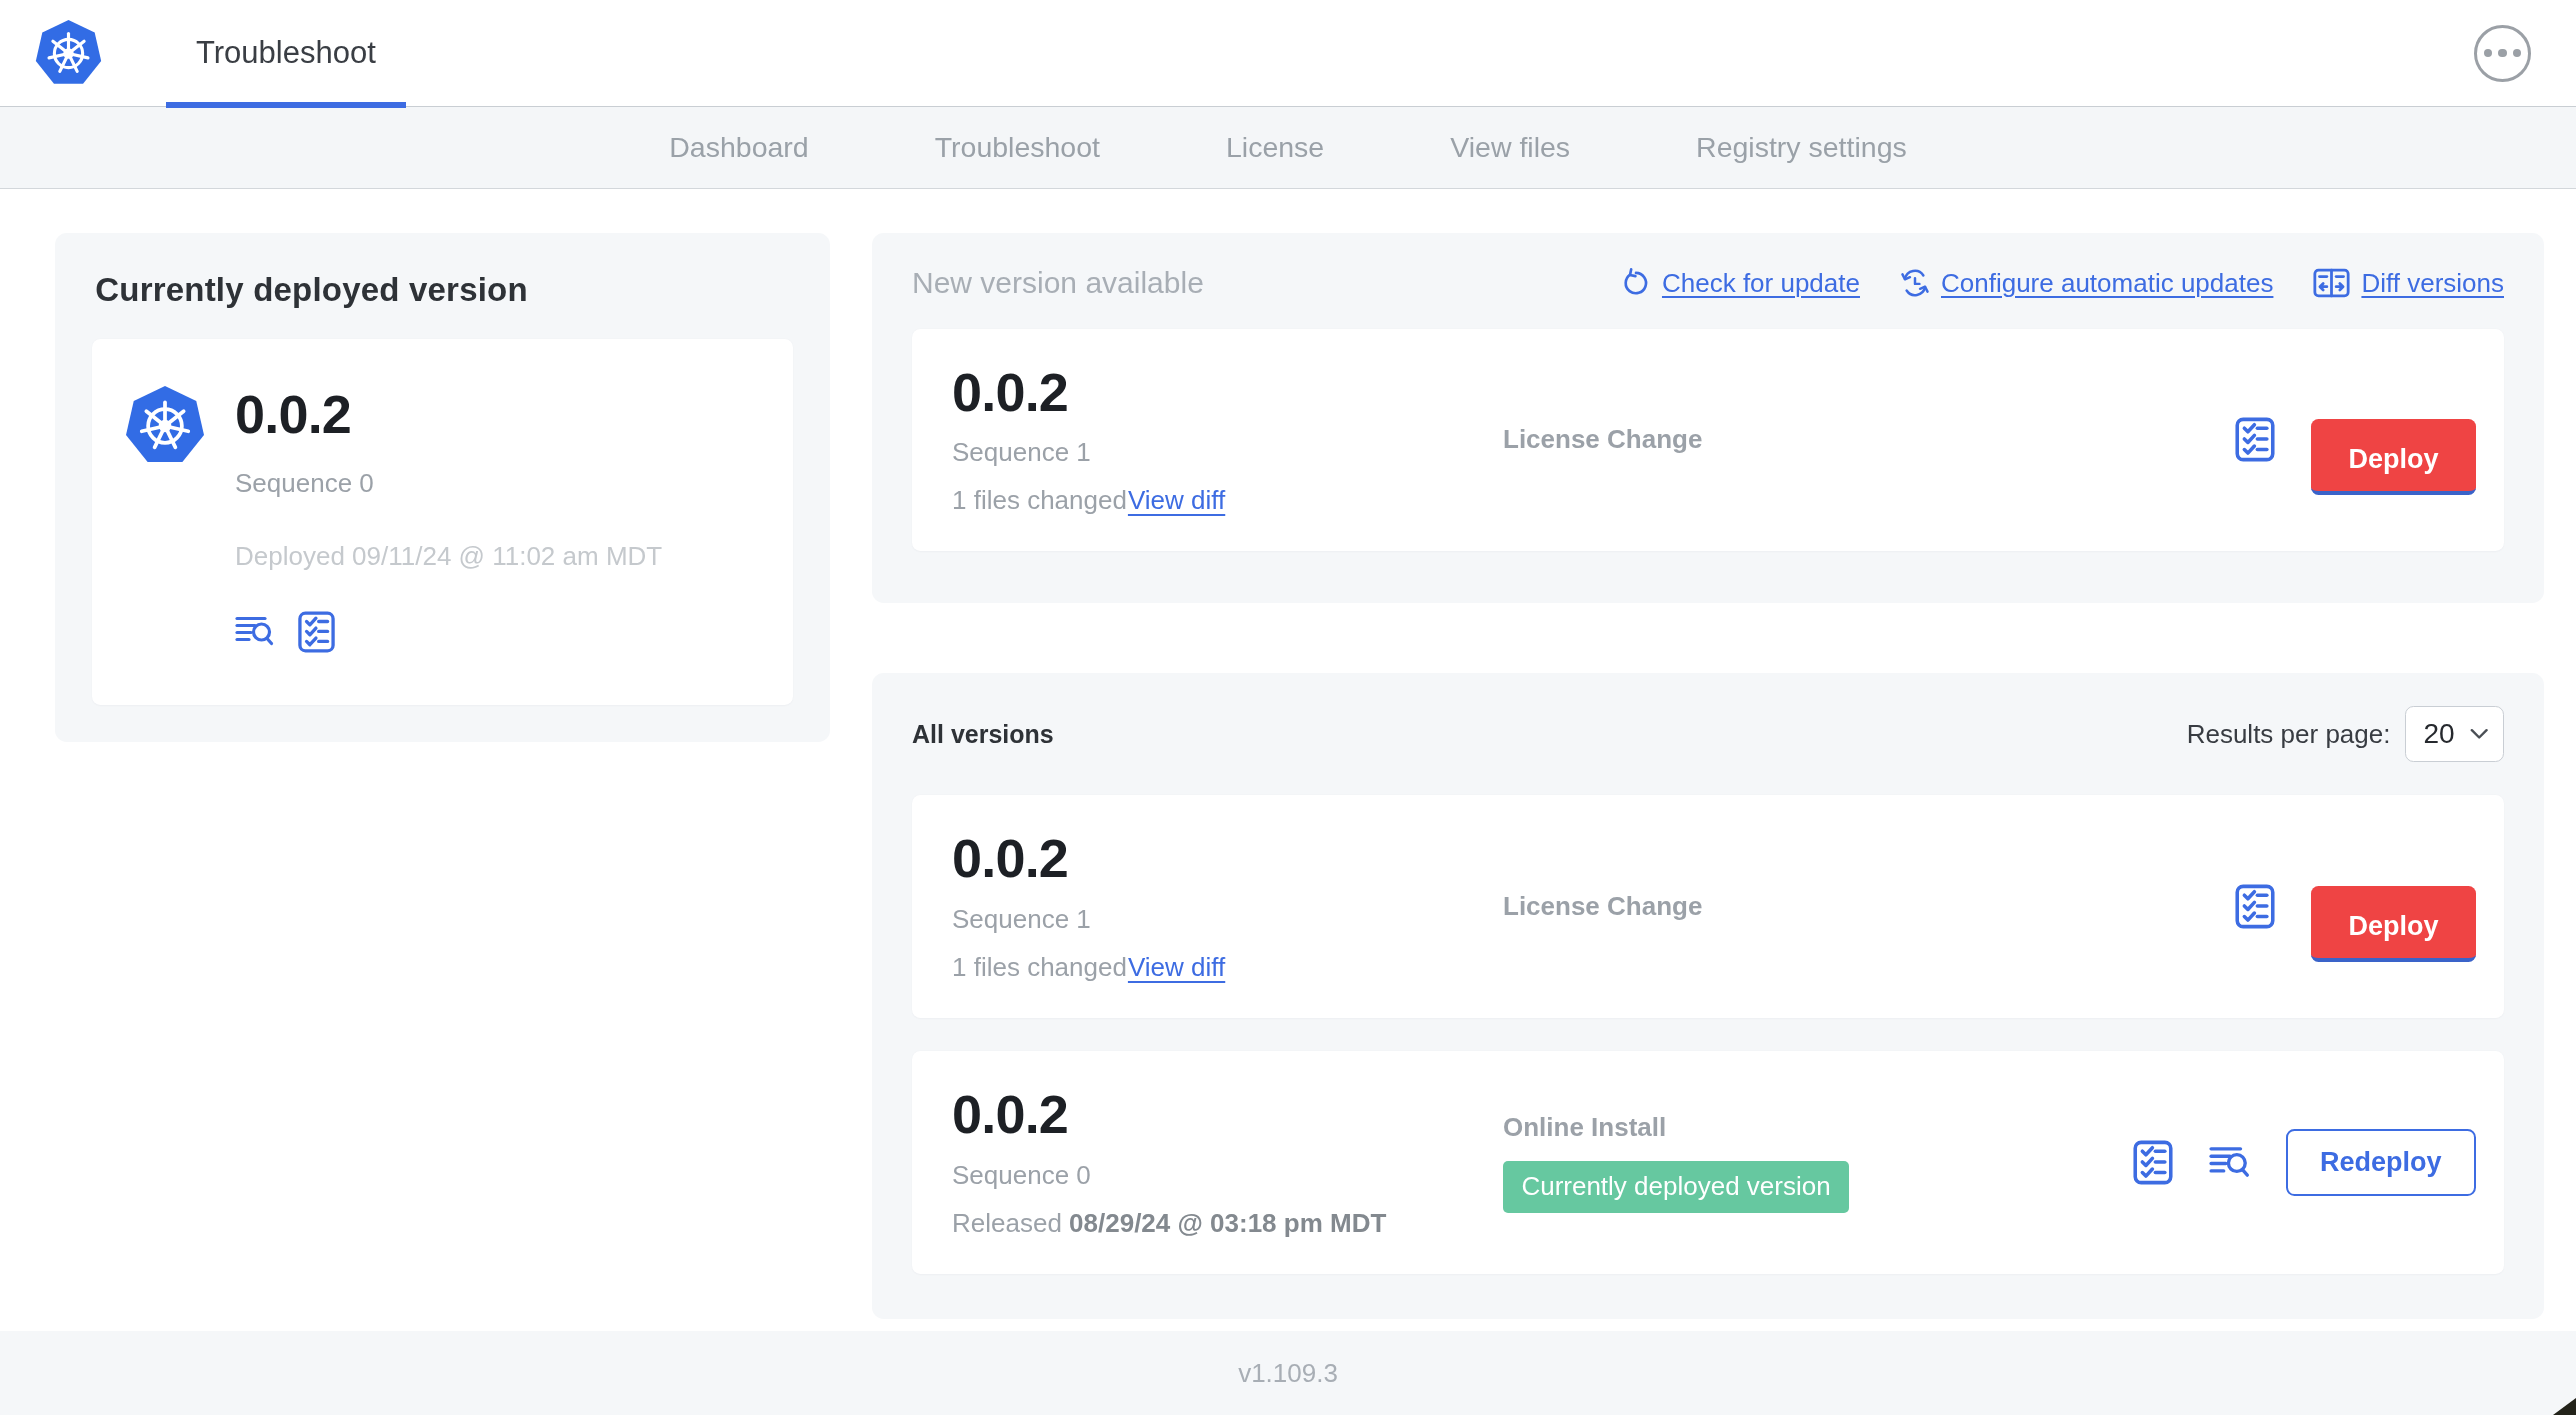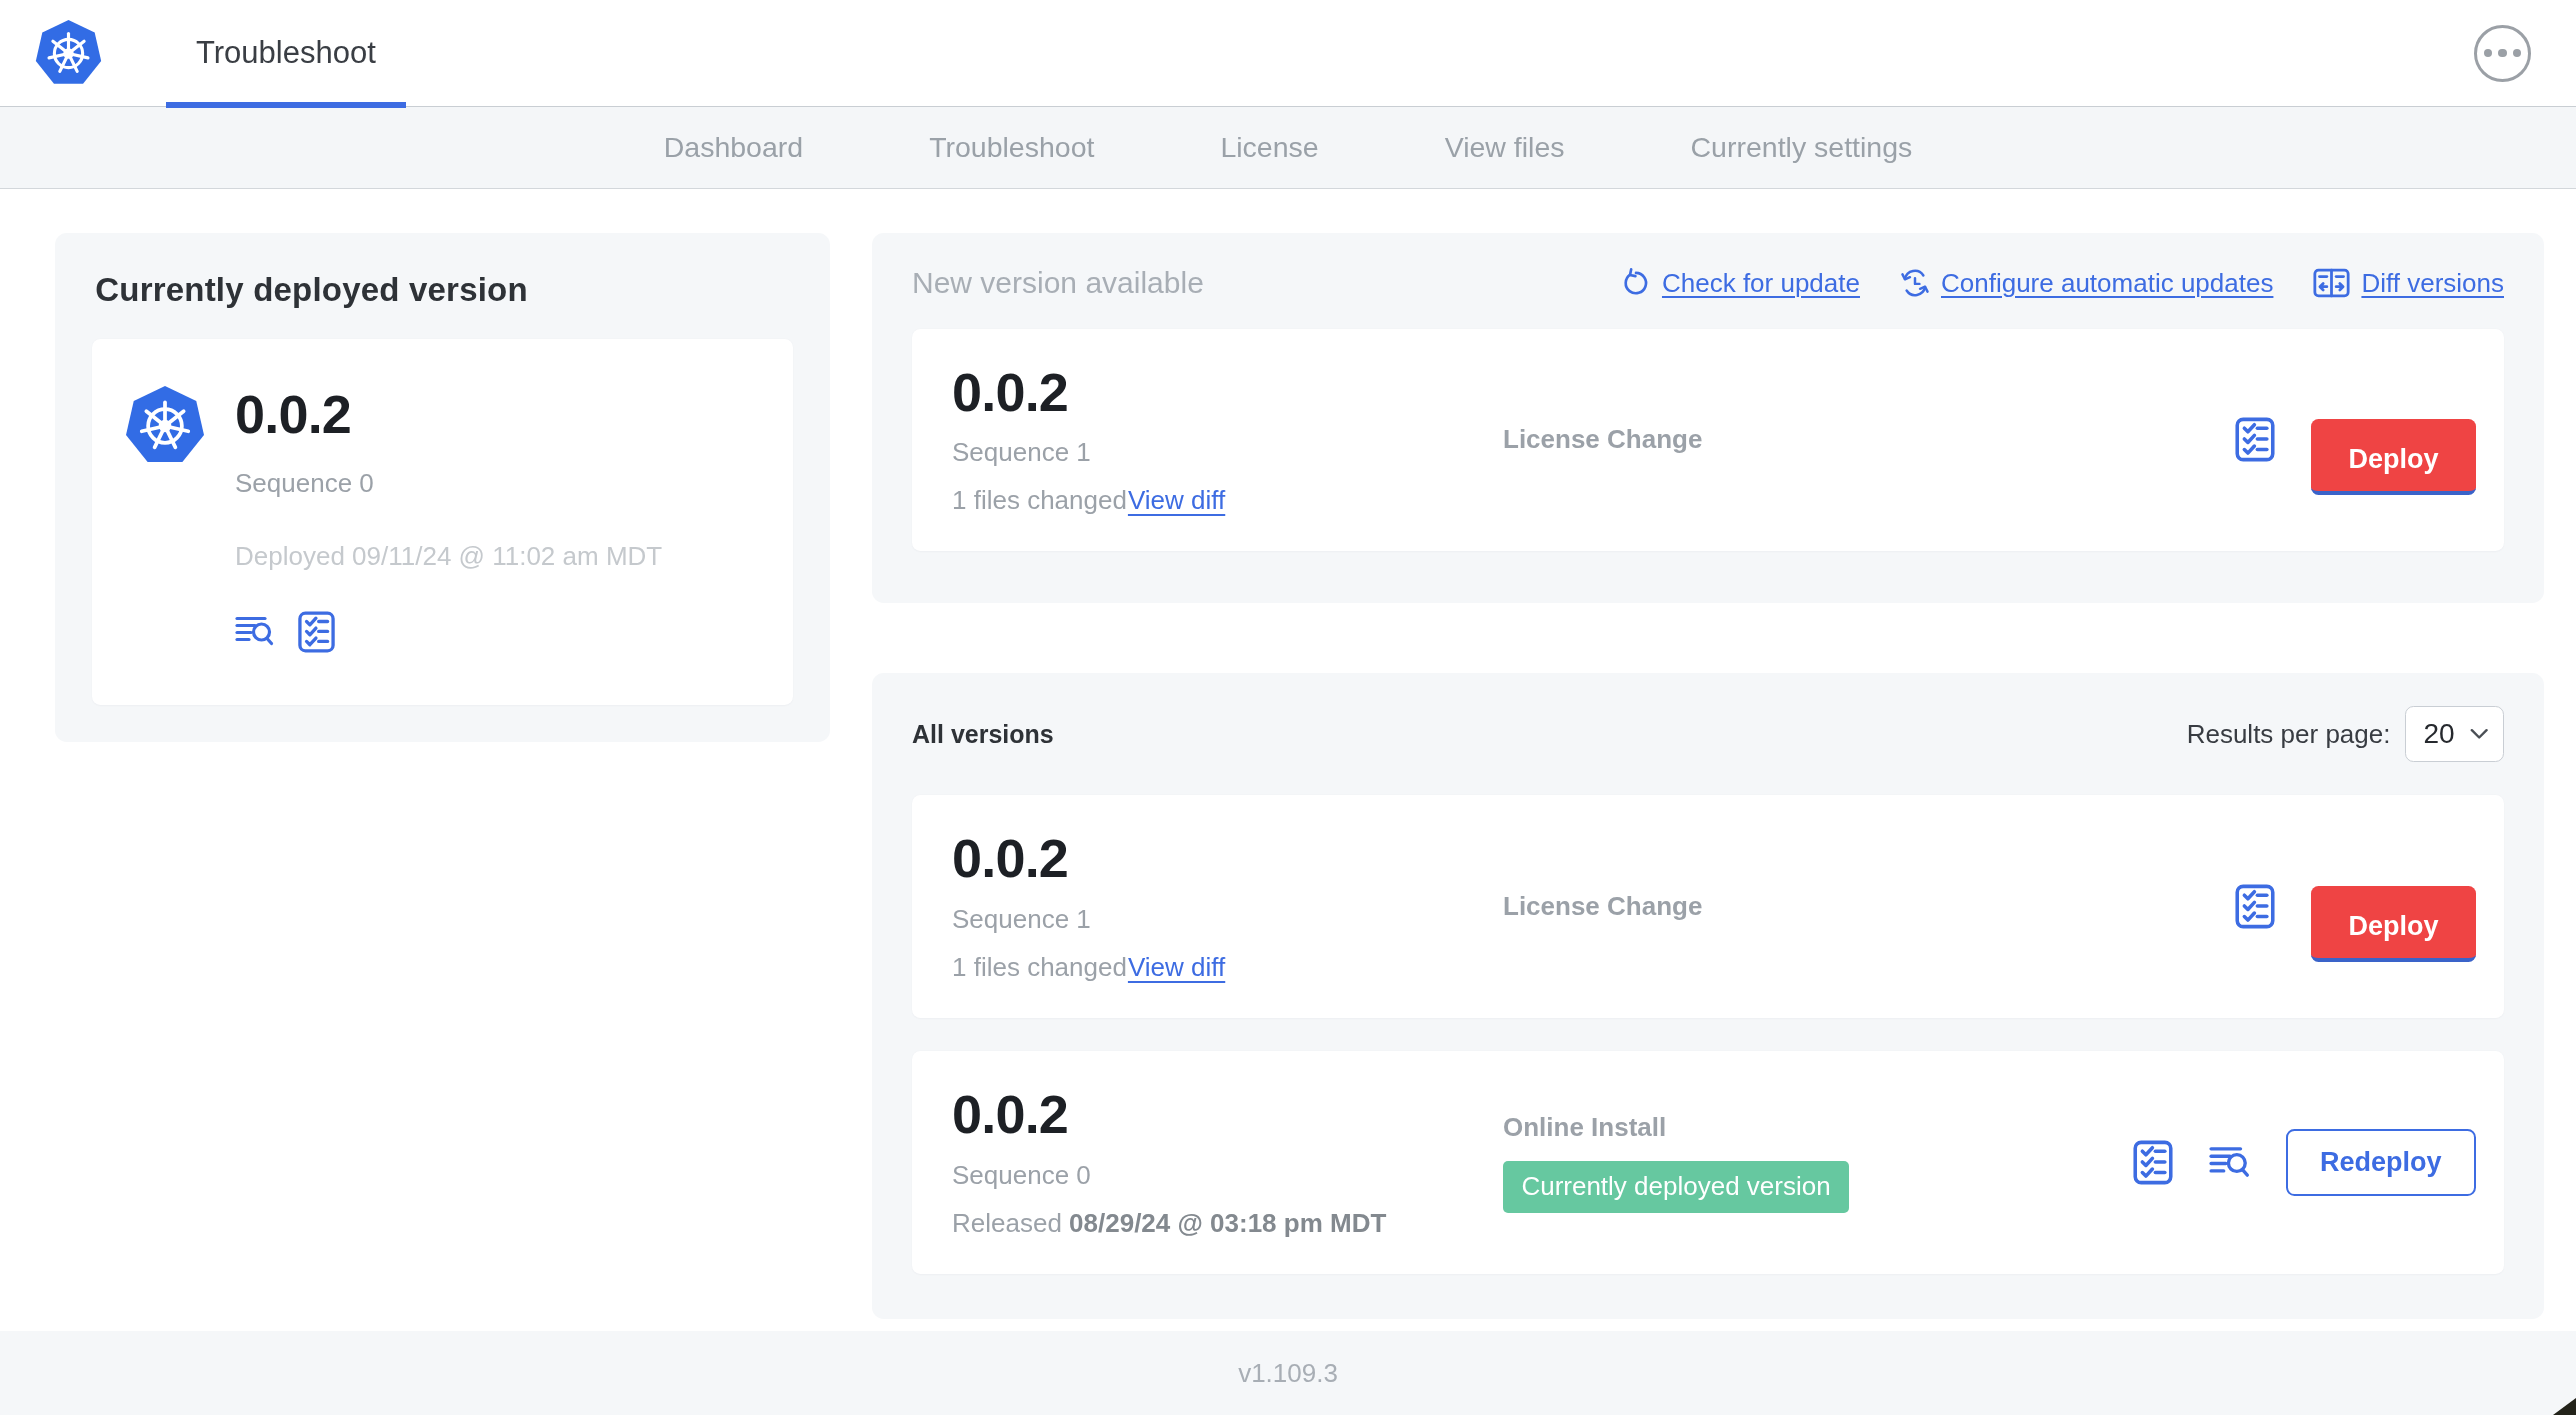--- a/index.html
+++ b/index.html
@@ -199,21 +199,21 @@
     <span class="dot"></span>
     <span class="dot"></span>
   </div>
 </div>
 
 <div class="nav">
   <div class="tab">Dashboard</div>
   <div class="tab">Troubleshoot</div>
   <div class="tab">License</div>
   <div class="tab">View files</div>
-  <div class="tab">Currently settings</div>
+  <div class="tab">Registry settings</div>
 </div>
 
 <div class="main">
 
   <div class="panel left-card">
     <h2>Currently deployed version</h2>
     <div class="deployed-card">
       <svg width="80" height="80" viewBox="0 0 64 64">
           <use href="#k8s-logo"></use>
         </svg>

